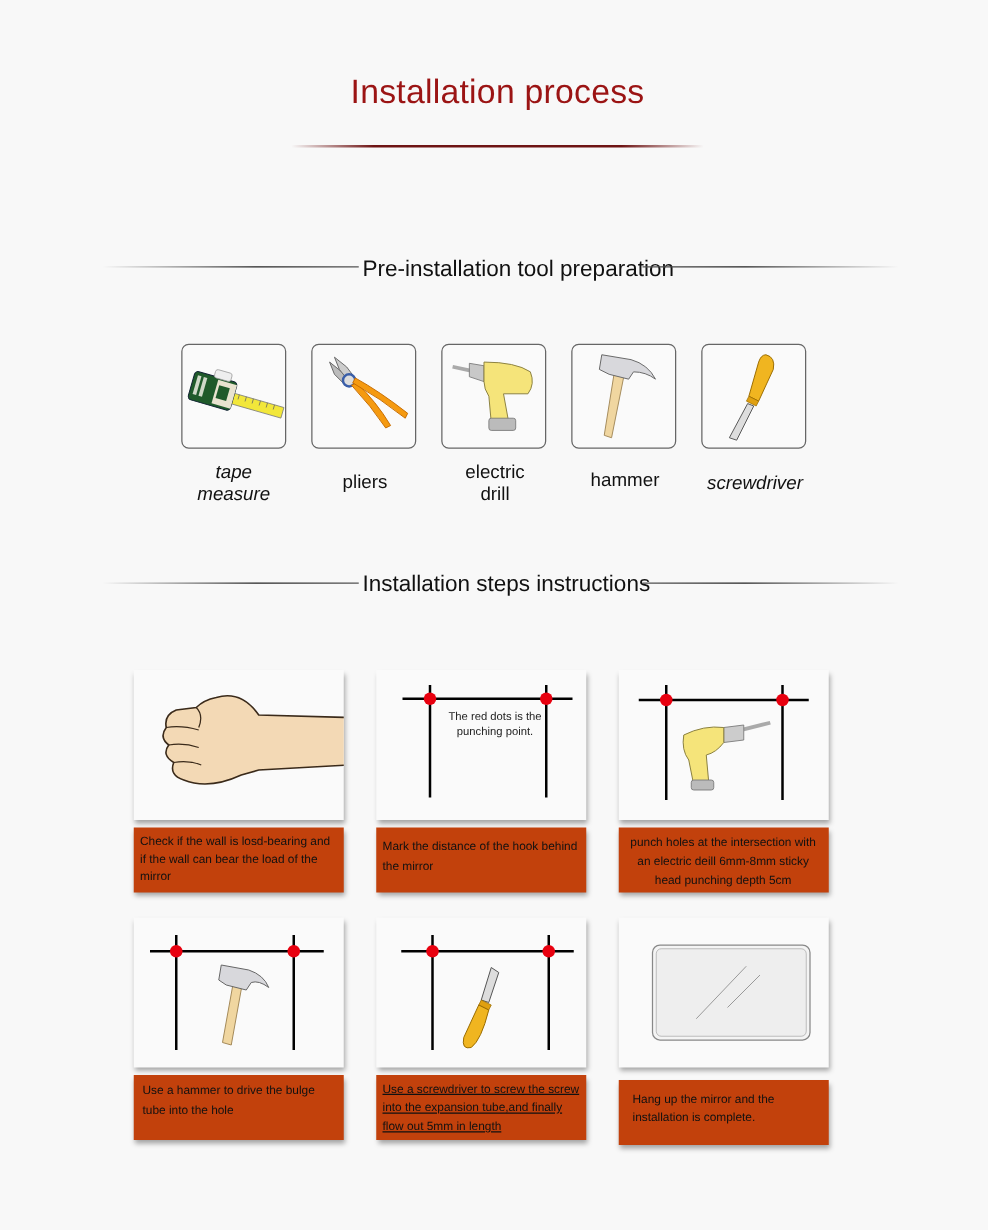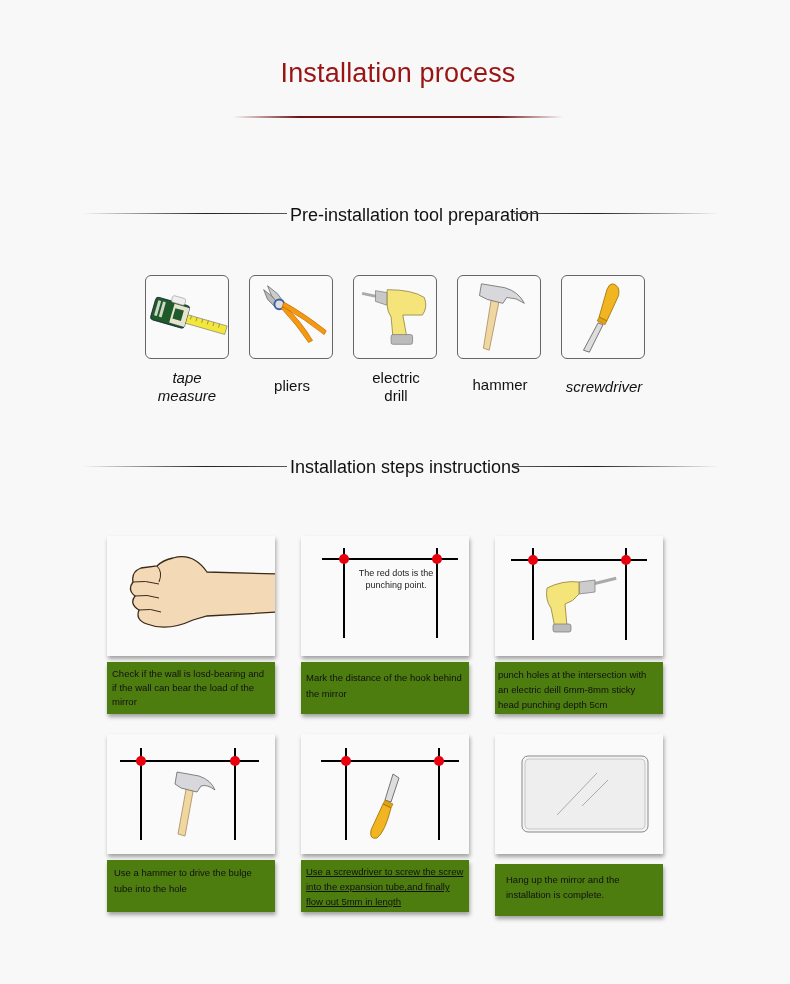--- a/index.html
+++ b/index.html
@@ -10,21 +10,21 @@
     background:linear-gradient(to right, rgba(110,20,20,0), #6e1414 20%, #6e1414 80%, rgba(110,20,20,0)); }
   .sec-line { height:1px; }
   .sec-line.l { background:linear-gradient(to right, rgba(0,0,0,0), #222 60%, #555); }
   .sec-line.r { background:linear-gradient(to right, #555, #222 40%, rgba(0,0,0,0)); }
   .sec-title { font-size:18px; color:#111; white-space:nowrap; text-align:center; }
   .toolbox { width:84px; height:84px; border:1px solid #666; border-radius:6px; background:#fafafa; box-sizing:border-box; }
   .toolbox svg { width:100%; height:100%; display:block; }
   .toollabel { font-size:15px; color:#111; text-align:center; line-height:18px; }
   .card-img { width:168px; height:120px; background:#fafafa; box-shadow:1px 3px 4px rgba(0,0,0,0.35); }
   .card-img svg { width:100%; height:100%; display:block; }
-  .card-txt { width:168px; height:52px; background:#4d7c0f; box-shadow:1px 3px 4px rgba(0,0,0,0.35); box-sizing:border-box; padding:5px 4px 0 5px; font-size:9.5px; line-height:14px; color:#111; }
+  .card-txt { width:168px; height:52px; background:#c2410c; box-shadow:1px 3px 4px rgba(0,0,0,0.35); box-sizing:border-box; padding:5px 4px 0 5px; font-size:9.5px; line-height:14px; color:#111; }
 </style>
 </head>
 <body>
 
 <div class="abs title">Installation process</div>
 <div class="abs title-line"></div>
 
 <div class="abs sec-line l" style="left:82px;top:213px;width:205px;"></div>
 <div class="abs sec-title" style="left:290px;top:205px;width:222px;">Pre-installation tool preparation</div>
 <div class="abs sec-line r" style="left:514px;top:213px;width:205px;"></div>
@@ -119,21 +119,21 @@
     <circle cx="38" cy="24" r="5" fill="#e8000f"></circle>
       <circle cx="131" cy="24" r="5" fill="#e8000f"></circle>
     <g transform="translate(48 40)">
       <rect x="52" y="6" width="22" height="3" fill="#aaa" transform="rotate(-14 52 8)"></rect>
       <path d="M36 6 L52 4 L52 16 L36 18 Z" fill="#ccc" stroke="#777" stroke-width="0.7"></path>
       <path d="M4 12 Q20 4 36 6 L36 18 Q30 26 22 28 L24 50 L12 52 L8 32 Q2 24 4 12 Z" fill="#f5e47a" stroke="#8a8040" stroke-width="0.8"></path>
       <rect x="10" y="48" width="18" height="8" rx="2" fill="#bbb" stroke="#777" stroke-width="0.7"></rect>
     </g>
   </svg>
 </div>
-<div class="abs card-txt" style="left:495px;top:662px;padding-left:3px;line-height:15px;">punch holes at the intersection with an electric deill 6mm-8mm sticky head punching depth 5cm</div>
+<div class="abs card-txt" style="left:495px;top:662px;padding-left:3px;line-height:15px;text-align:center;">punch holes at the intersection with an electric deill 6mm-8mm sticky head punching depth 5cm</div>
 
 <div class="abs card-img" style="left:107px;top:734px;">
   <svg viewBox="0 0 168 120">
     <line x1="13" y1="27" x2="152" y2="27" stroke="#000" stroke-width="2"></line>
     <line x1="34" y1="14" x2="34" y2="106" stroke="#000" stroke-width="2"></line>
     <line x1="128" y1="14" x2="128" y2="106" stroke="#000" stroke-width="2"></line>
     <circle cx="34" cy="27" r="5" fill="#e8000f"></circle>
       <circle cx="128" cy="27" r="5" fill="#e8000f"></circle>
     <path d="M80 50 L87 52 L78 102 L71 100 Z" fill="#f0d6a0" stroke="#a48a5a" stroke-width="0.8"></path>
     <path d="M70 38 L92 42 Q104 46 108 56 Q100 50 94 52 L90 58 L74 54 L68 50 Z" fill="#d8d8dc" stroke="#666" stroke-width="0.8"></path>

